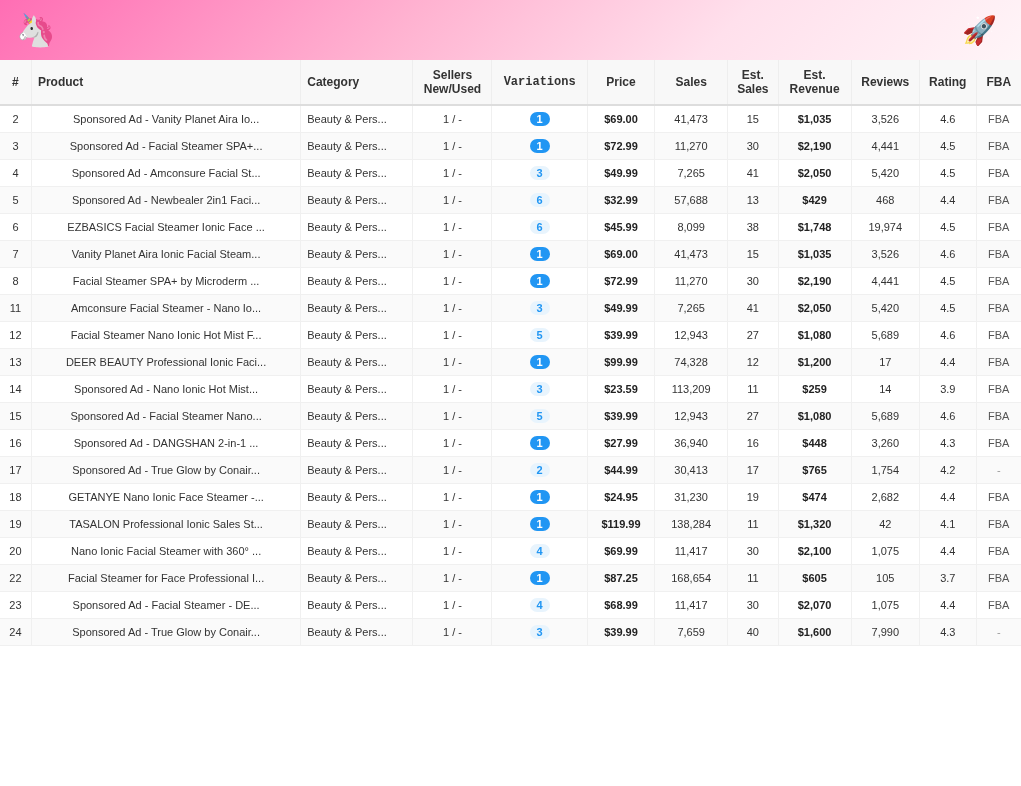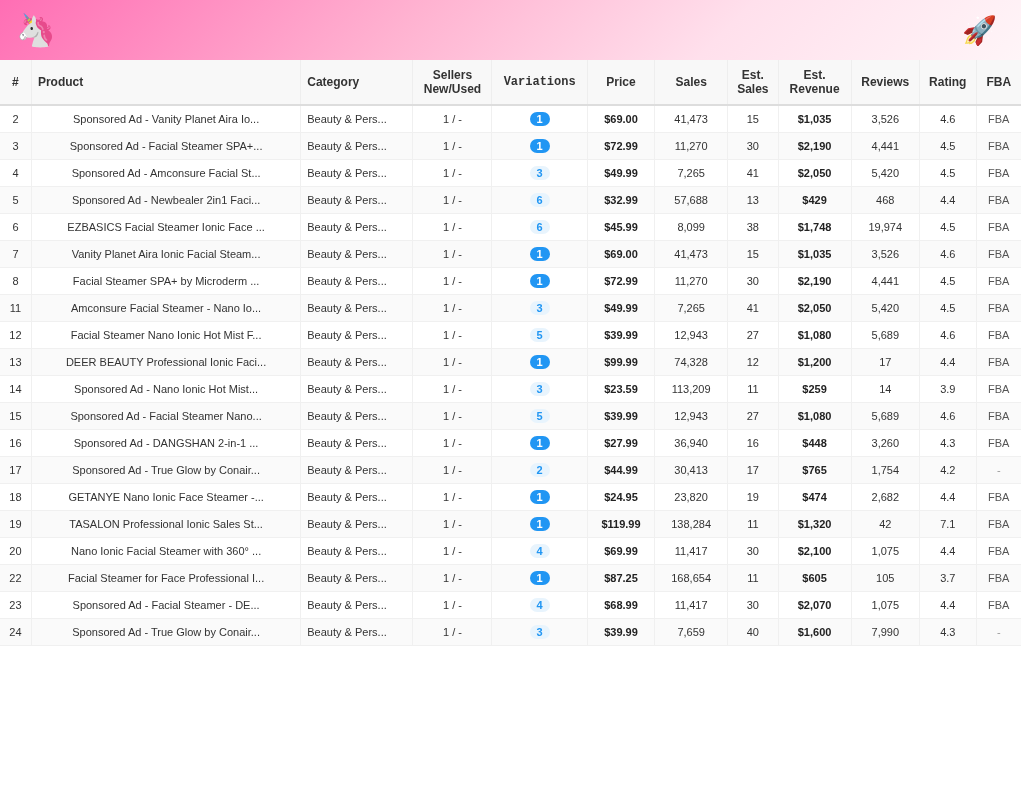--- a/index.html
+++ b/index.html
@@ -343,39 +343,39 @@
     <td>4.2</td>
     <td><span class="dash">-</span></td>
   </tr>
       <tr>
     <td>18</td>
     <td class="product-cell" title="GETANYE Nano Ionic Face Steamer -...">GETANYE Nano Ionic Face Steamer -...</td>
     <td class="category-cell">Beauty &amp; Pers...</td>
     <td>1 / -</td>
     <td><span class="variation-badge highlight">1</span></td>
     <td><span class="price-bold">$24.95</span></td>
-    <td>23,820</td>
+    <td>31,230</td>
     <td>19</td>
     <td><span class="revenue-bold">$474</span></td>
     <td>2,682</td>
     <td>4.4</td>
     <td><span class="fba-badge">FBA</span></td>
   </tr>
       <tr>
     <td>19</td>
     <td class="product-cell" title="TASALON Professional Ionic Facial St...">TASALON Professional Ionic Sales St...</td>
     <td class="category-cell">Beauty &amp; Pers...</td>
     <td>1 / -</td>
     <td><span class="variation-badge highlight">1</span></td>
     <td><span class="price-bold">$119.99</span></td>
     <td>138,284</td>
     <td>11</td>
     <td><span class="revenue-bold">$1,320</span></td>
     <td>42</td>
-    <td>7.1</td>
+    <td>4.1</td>
     <td><span class="fba-badge">FBA</span></td>
   </tr>
       <tr>
     <td>20</td>
     <td class="product-cell" title="Nano Ionic Facial Steamer with 360° ...">Nano Ionic Facial Steamer with 360° ...</td>
     <td class="category-cell">Beauty &amp; Pers...</td>
     <td>1 / -</td>
     <td><span class="variation-badge">4</span></td>
     <td><span class="price-bold">$69.99</span></td>
     <td>11,417</td>

